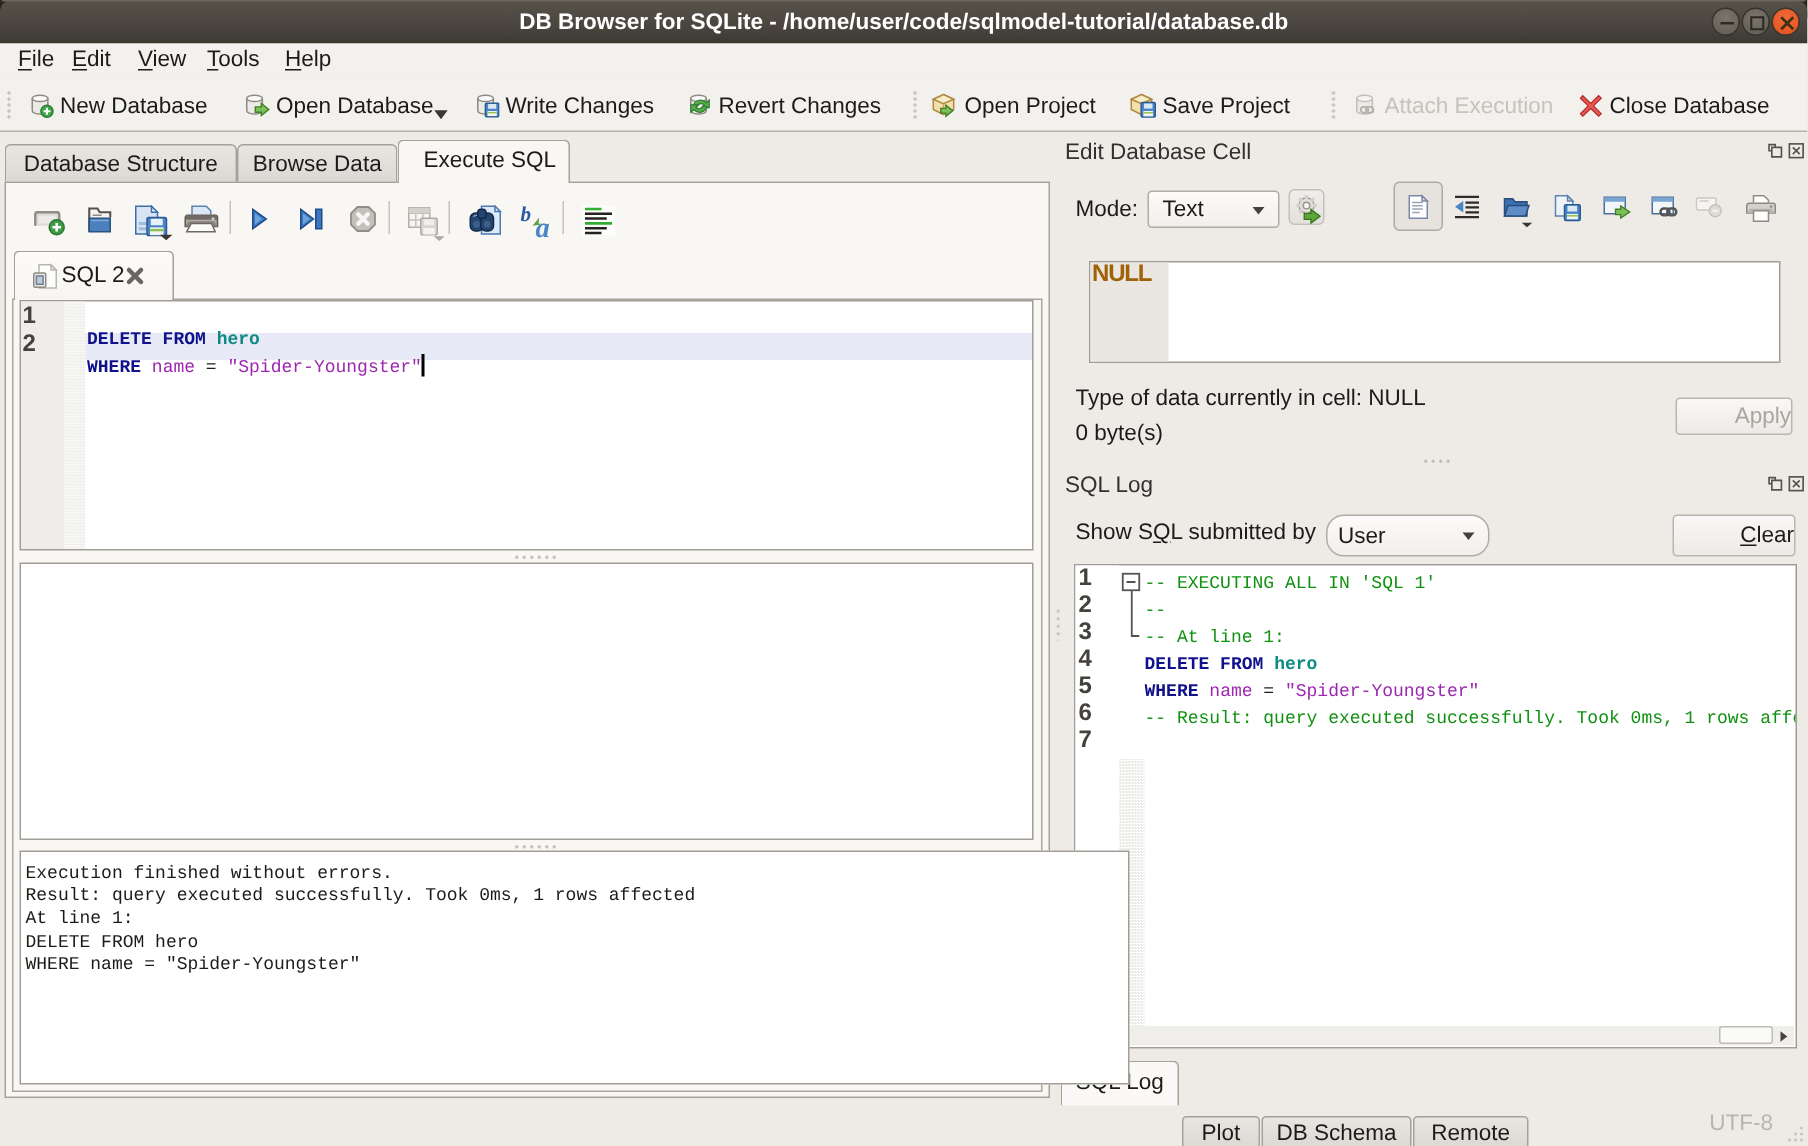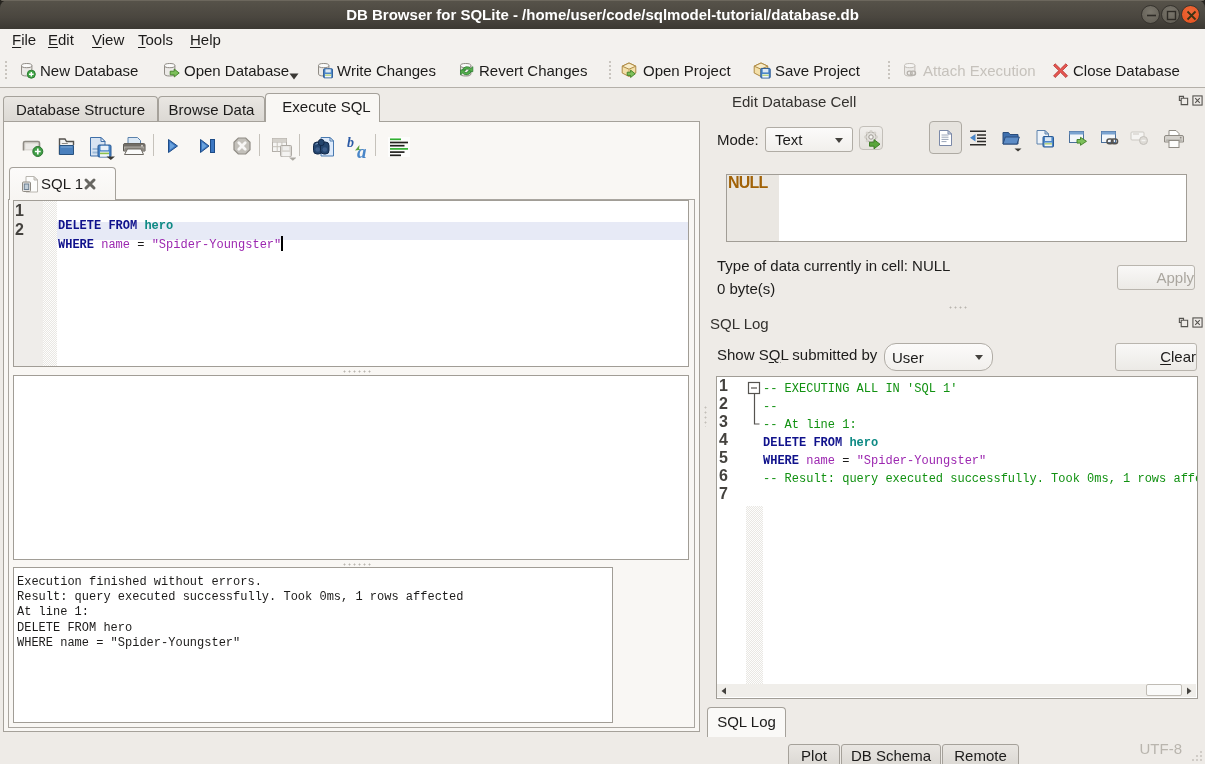--- a/index.html
+++ b/index.html
@@ -55,21 +55,21 @@
 #ed-text { position:absolute; left:43px; top:0; right:0; bottom:0; font-family:"Liberation Mono",monospace; font-size:12px; line-height:18.6px; padding:3px 0 0 1px; white-space:pre;margin-top:13px; }
 .hl-line { position:absolute; left:43px; top:20.6px; right:0; height:18.6px; background:#e7eaf6; }
 .kw { color:#10128c; font-weight:bold; }
 .tbl { color:#0e8a84; font-weight:bold; }
 .idf { color:#9c27b0; }
 .str { color:#9c27b0; }
 .cmt { color:#119111; }
 
 
 #results { position:absolute; left:9px; top:253px; width:676px; height:185px; z-index:1; }
-#message { position:absolute; left:9px; top:445px; width:600px; height:156px; font-family:"Liberation Mono",monospace; font-size:12px; line-height:15.2px; padding:7px 0 0 3px; z-index:1; white-space:pre; }
+#message { position:absolute; left:9px; top:445px; width:740px; height:156px; font-family:"Liberation Mono",monospace; font-size:12px; line-height:15.2px; padding:7px 0 0 3px; z-index:1; white-space:pre; }
 .hsplit { position:absolute; width:30px; height:5px; background-image:radial-gradient(circle,#b9b5af 0.9px,transparent 1.1px); background-size:5px 5px; background-repeat:repeat-x; }
 
 
 .docktitle { position:absolute; font-size:15px; color:#33312e; }
 .dockbtn { position:absolute; width:11px; height:11px; }
 .combo { position:absolute; background:linear-gradient(#fcfbfa,#f1efec); border:1px solid #b0aca5; border-radius:3px; }
 .combo .arrow { position:absolute; right:9px; top:50%; margin-top:-2px; width:0; height:0; border-left:4px solid transparent; border-right:4px solid transparent; border-top:5px solid #44423e; }
 .btn { position:absolute; background:linear-gradient(#f9f8f7,#eceae6); border:1px solid #b9b5ae; border-radius:3px; text-align:right; }
 
 #cellbox { position:absolute; left:726px; top:174px; width:461px; height:68px; background:#fff; border:1px solid #a19d96; }
@@ -309,21 +309,21 @@
       </g>
     </svg>
   </div>
   <div id="sqltab">
     <svg style="position:absolute;left:11px;top:7px;" width="18" height="19" viewBox="0 0 18 19">
       <path d="M5 1.5 h8 l3.5 3.5 V17 H5 z" fill="#fdfdfc" stroke="#b9b6b0"></path>
       <path d="M13 1.5 l3.5 3.5 H13 z" fill="#e4e2de" stroke="#b9b6b0"></path>
       <rect x="1.5" y="7" width="8" height="9.5" rx="1" fill="#e9e7e4" stroke="#8f8b84"></rect>
       <rect x="3.3" y="9" width="4.4" height="5.5" fill="#c0cdd8" stroke="#6f8193"></rect>
     </svg>
-    <span style="position:absolute;left:31px;top:7px;">SQL 1</span>
+    <span style="position:absolute;left:31px;top:7px;">SQL 2</span>
     <svg style="position:absolute;left:73px;top:9px;" width="14" height="14" viewBox="0 0 14 14">
       <path d="M3 3 L11 11 M11 3 L3 11" stroke="#676661" stroke-width="3" stroke-linecap="round"></path>
     </svg>
   </div>
   <div id="editor" class="sunken">
     <div class="hl-line"></div>
     <div id="ed-nums">1<br>2</div>
     <div id="ed-hatch"></div>
     <div id="ed-text"><span class="kw">DELETE FROM</span> <span class="tbl">hero</span>
 <span class="kw">WHERE</span> <span class="idf">name</span> = <span class="str">"Spider-Youngster"</span><span style="display:inline-block;width:2px;height:15px;background:#000;vertical-align:-3px;"></span></div>
@@ -331,21 +331,21 @@
   <div class="hsplit" style="left:338px; top:247px;"></div>
   <div id="results" class="sunken"></div>
   <div class="hsplit" style="left:338px; top:440px;"></div>
   <div id="message" class="sunken">Execution finished without errors.
 Result: query executed successfully. Took 0ms, 1 rows affected
 At line 1:
 DELETE FROM hero
 WHERE name = "Spider-Youngster"</div>
 </div>
 
-<div class="docktitle" style="left:732px; top:93px;text-align:center;">Edit Database Cell</div>
+<div class="docktitle" style="left:710px; top:93px;text-align:center;">Edit Database Cell</div>
 <div class="docktitle" style="left:710px; top:315px;">SQL Log</div>
 
 <svg class="dockbtn" style="left:1178px; top:95px;" width="12" height="12" viewBox="0 0 12 12">
     <path d="M3.5 3.5 h7 v7 h-7 z M3.5 6 h-2 v-4.5 h4.5 v2" fill="none" stroke="#55534f" stroke-width="1.2"></path>
   </svg>
 <svg class="dockbtn" style="left:1192px; top:95px;" width="12" height="12" viewBox="0 0 12 12">
     <rect x="1" y="1" width="10" height="10" fill="none" stroke="#55534f" stroke-width="1.2"></rect>
     <path d="M3.5 3.5 l5 5 M8.5 3.5 l-5 5" stroke="#55534f" stroke-width="1.2"></path>
   </svg>
 <svg class="dockbtn" style="left:1178px; top:317px;" width="12" height="12" viewBox="0 0 12 12">

